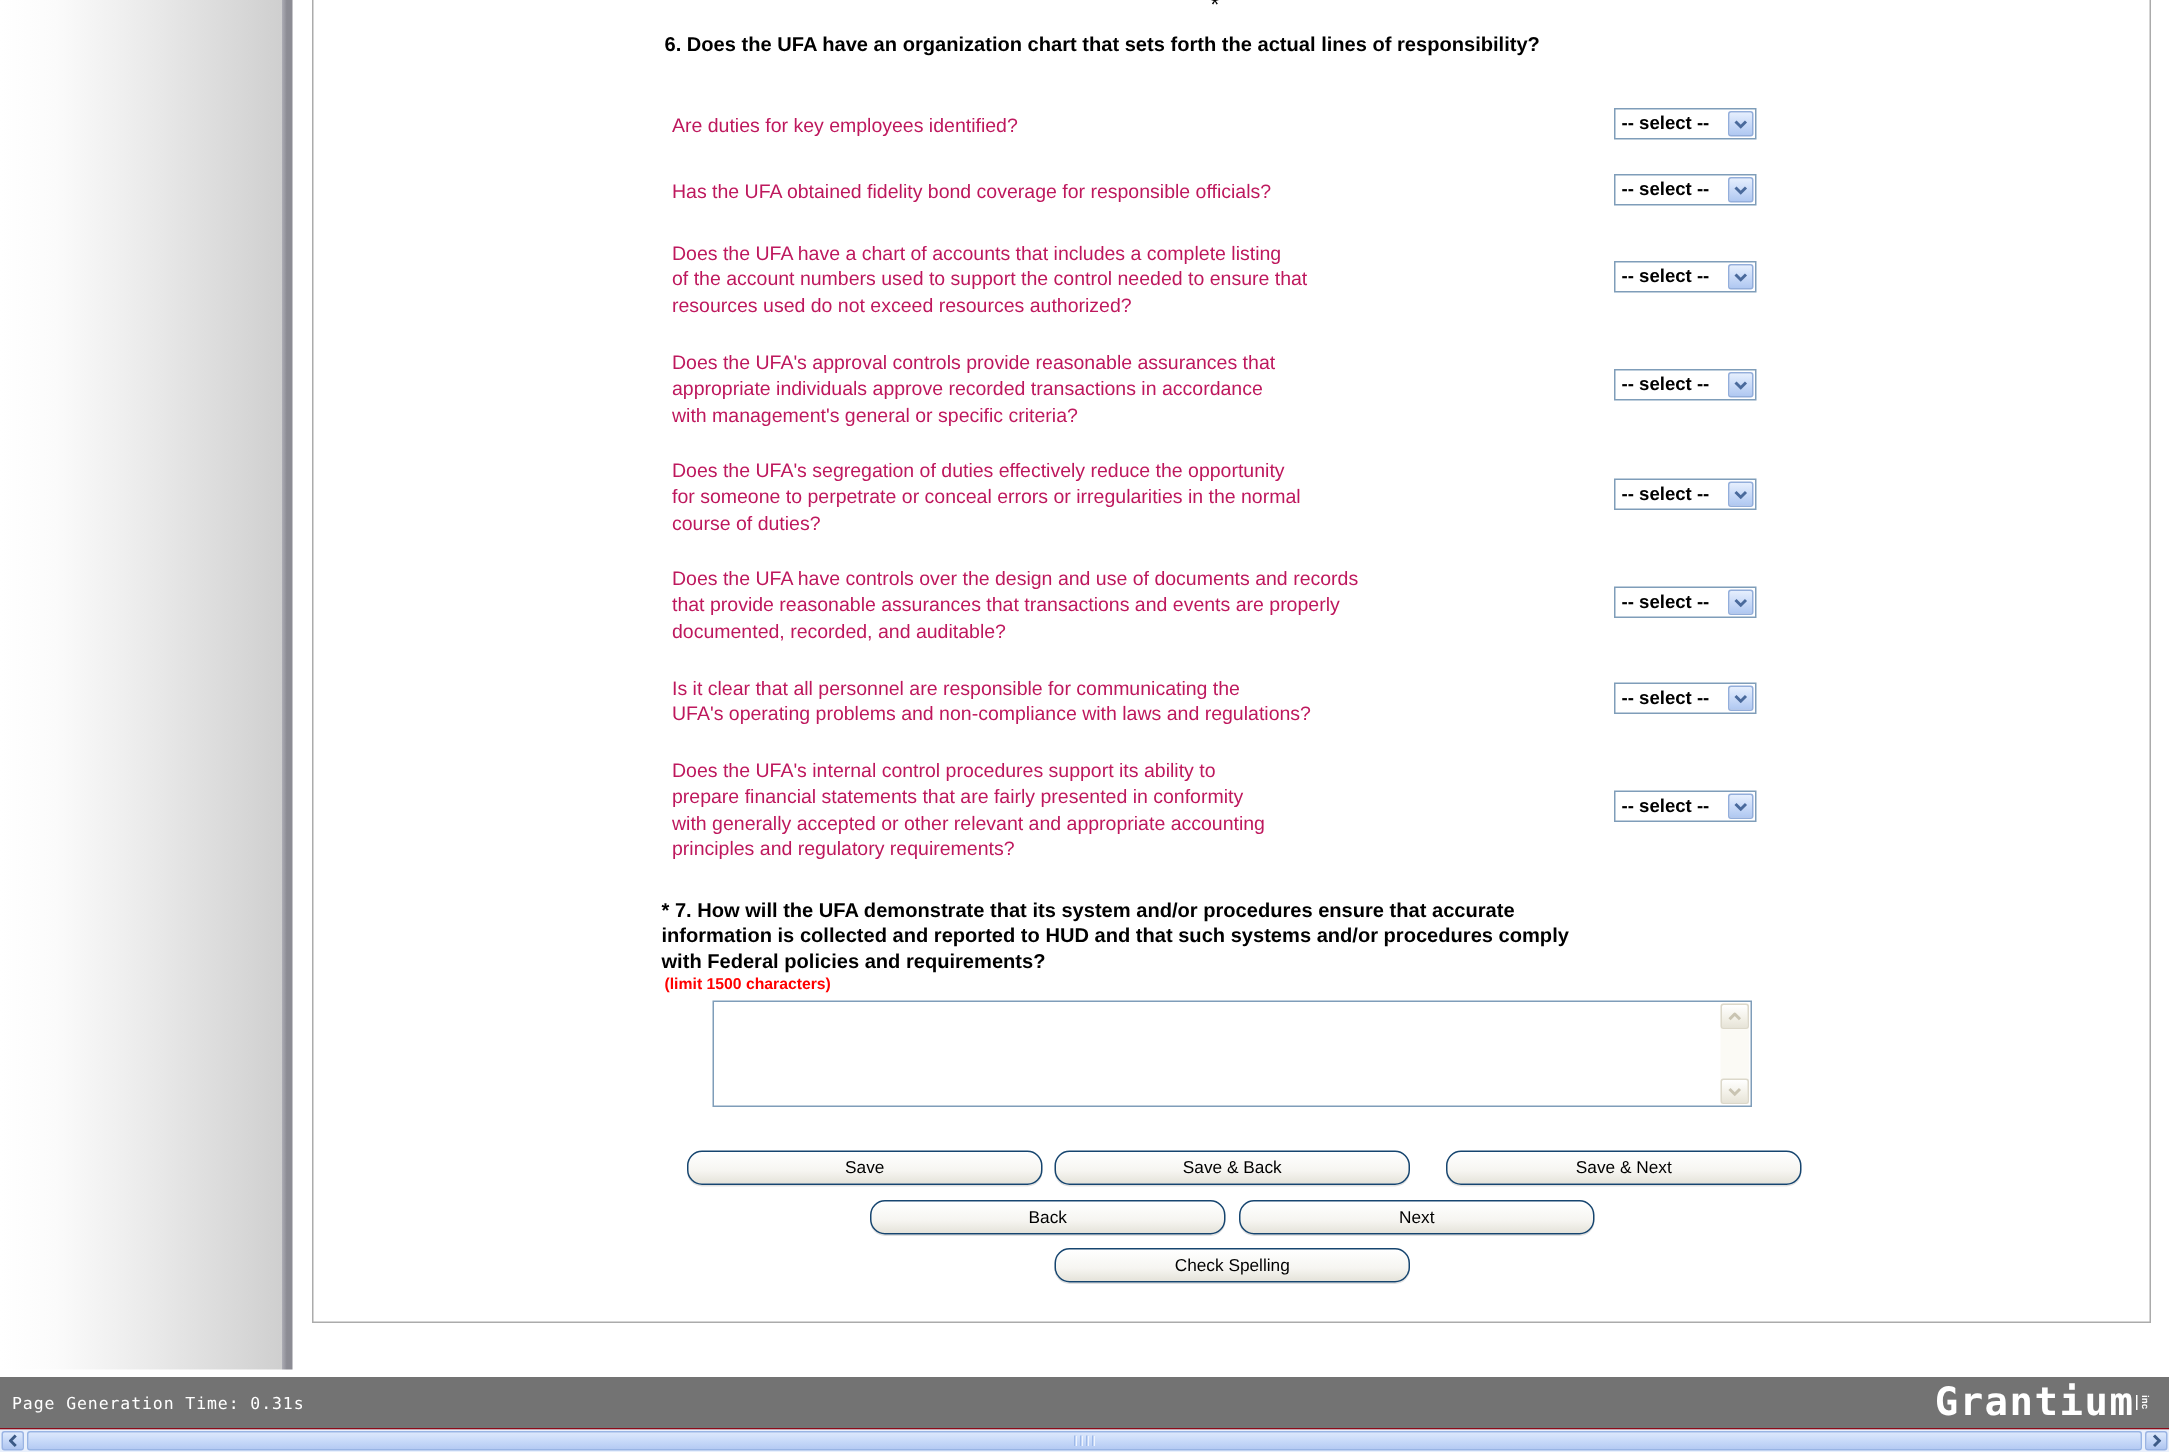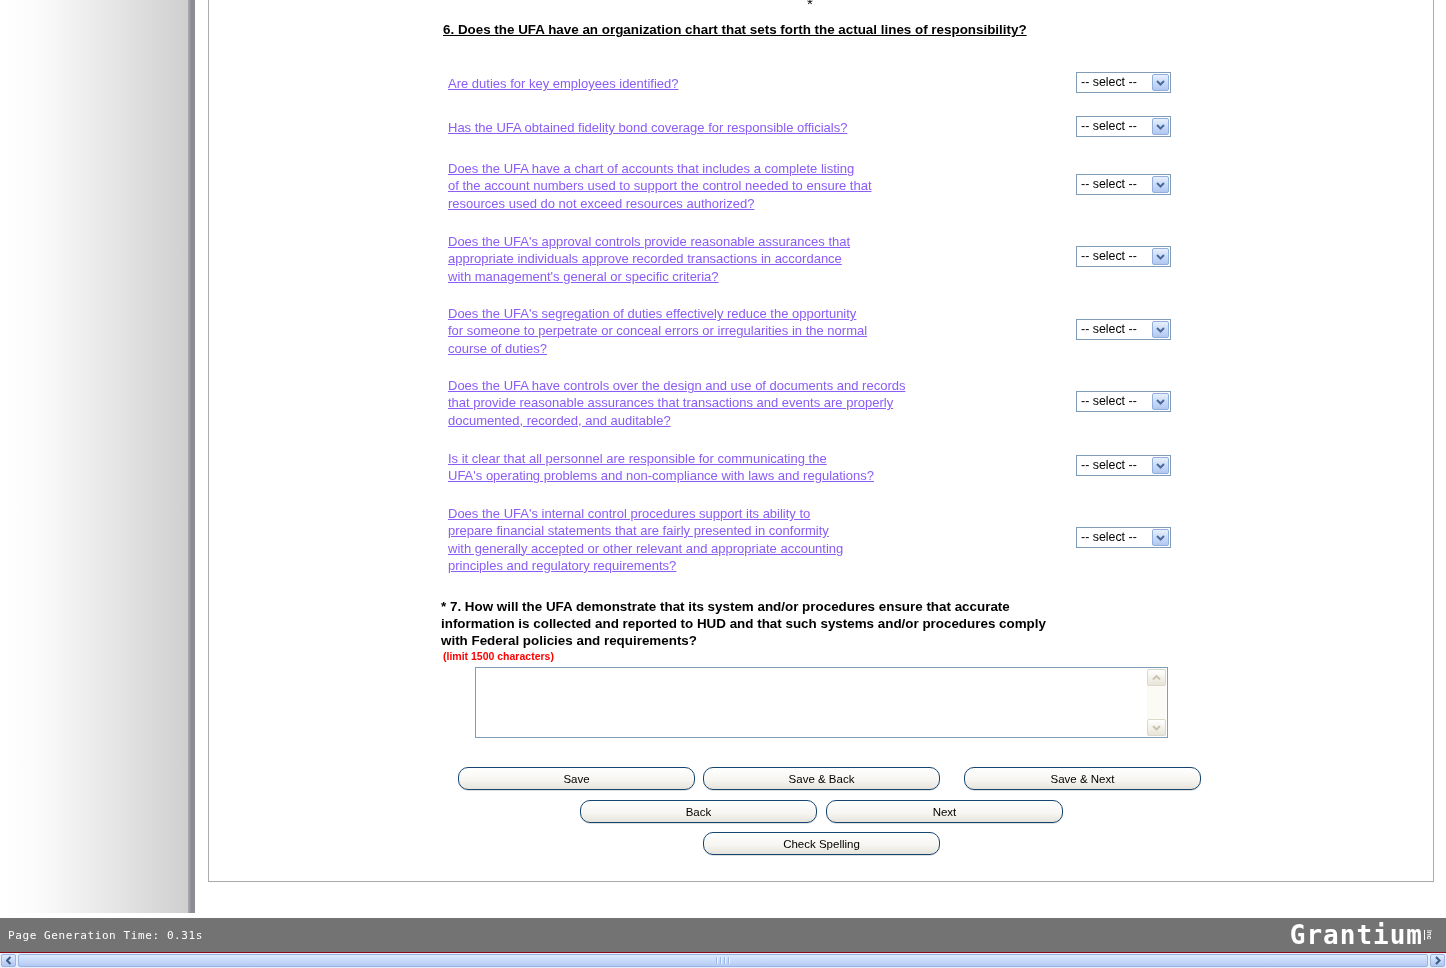--- a/index.html
+++ b/index.html
@@ -13,26 +13,26 @@
     background:linear-gradient(90deg,#adadb5 0%,#8c8c94 45%,#8c8c94 100%);}
 
   
   .content-box{position:absolute;left:208px;top:0;width:1226px;height:882px;box-sizing:border-box;
     border-left:1px solid #ababab;border-right:1px solid #ababab;border-bottom:1px solid #ababab;
     background:#fff;}
 
   .abs{position:absolute;}
   .required-marker{font-size:15px;line-height:14px;}
   .q-heading{font-weight:bold;font-size:13.4px;line-height:17px;white-space:pre-line;}
-  .q-text{font-size:13px;line-height:17.3px;white-space:pre-line;color:#8b5cf6;text-decoration:underline;}
+  .q-text{font-size:13px;line-height:17.3px;white-space:pre-line;color:#be185d;}
   .limit-note{color:#ff0000;font-weight:bold;font-size:10.5px;}
 
   
   .xpselect{position:absolute;left:1076px;width:95px;height:21px;box-sizing:border-box;
-    border:1px solid #7f9db9;background:#fff;cursor:default;}
+    border:1px solid #7f9db9;background:#fff;cursor:default;font-weight:bold;}
   .xpselect-text{position:absolute;left:4px;top:0;line-height:19px;font-size:12.4px;}
   .xpselect-btn{position:absolute;right:1px;top:1px;bottom:1px;width:17px;border-radius:2px;
     border:1px solid #93aedb;box-sizing:border-box;
     background:linear-gradient(180deg,#e6effd 0%,#cdddf9 45%,#b0c8f1 100%);
     display:flex;align-items:center;justify-content:center;}
 
   
   .textarea-wrap{position:absolute;left:475px;top:667px;width:693px;height:71px;box-sizing:border-box;
     border:1px solid #7f9db9;background:#fff;}
   .textarea-wrap textarea{position:absolute;left:0;top:0;width:100%;height:100%;box-sizing:border-box;
@@ -76,21 +76,21 @@
 
 <div id="screen">
 
   <div class="sidebar-gradient"></div>
   <div class="sidebar-divider"></div>
 
   <div class="content-box"></div>
 
   <div class="abs required-marker" style="left:807px;top:-3px;">*</div>
 
-  <div class="abs q-heading" style="left:443px;top:21px;width:740px;text-decoration:underline;">6. Does the UFA have an organization chart that sets forth the actual lines of responsibility?</div>
+  <div class="abs q-heading" style="left:443px;top:21px;width:740px;">6. Does the UFA have an organization chart that sets forth the actual lines of responsibility?</div>
 
   <div class="abs q-text" style="left:448px;top:75px;width:600px;">Are duties for key employees identified?</div>
   <div class="abs q-text" style="left:448px;top:119px;width:600px;">Has the UFA obtained fidelity bond coverage for responsible officials?</div>
   <div class="abs q-text" style="left:448px;top:160px;width:600px;">Does the UFA have a chart of accounts that includes a complete listing
 of the account numbers used to support the control needed to ensure that
 resources used do not exceed resources authorized?</div>
   <div class="abs q-text" style="left:448px;top:233px;width:600px;">Does the UFA's approval controls provide reasonable assurances that
 appropriate individuals approve recorded transactions in accordance
 with management's general or specific criteria?</div>
   <div class="abs q-text" style="left:448px;top:305px;width:600px;">Does the UFA's segregation of duties effectively reduce the opportunity

